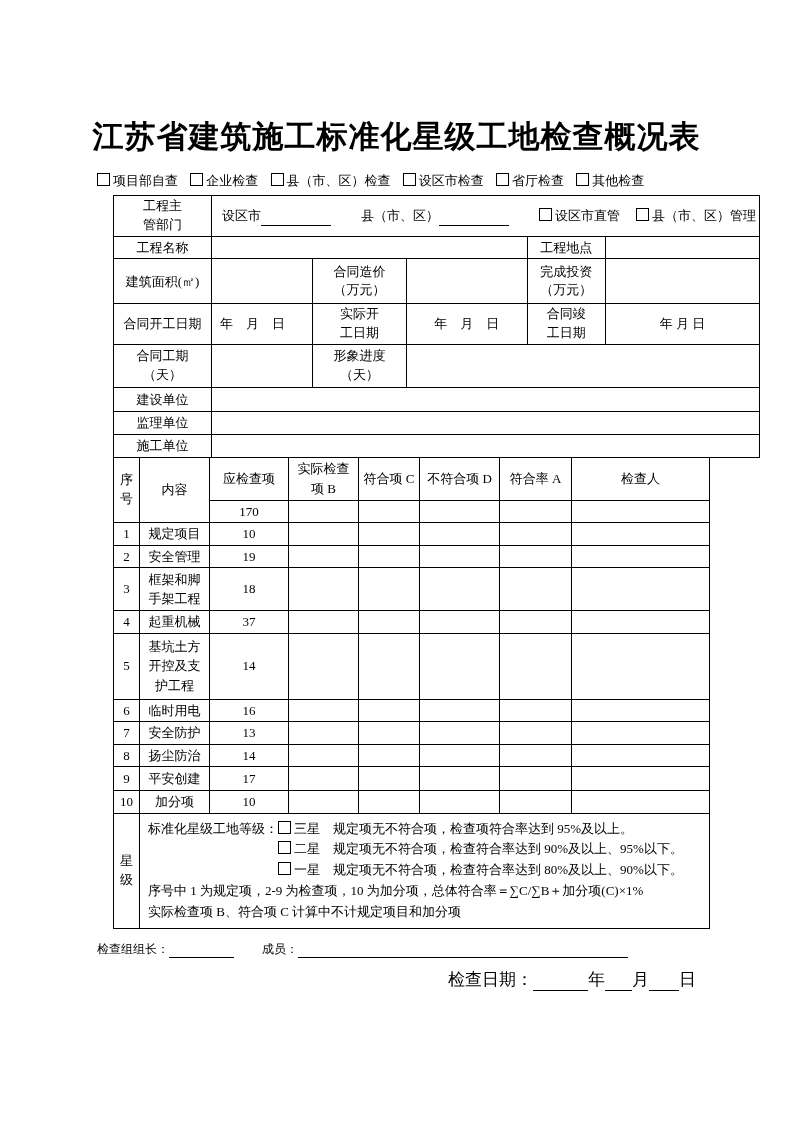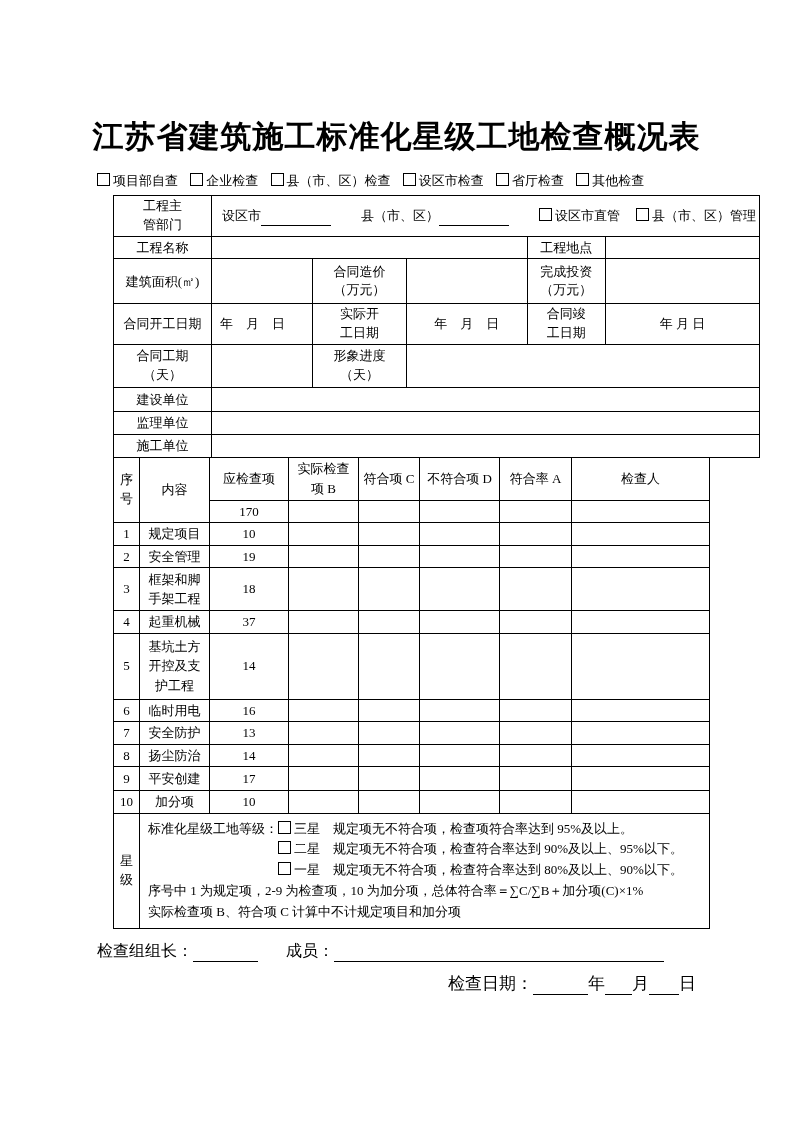--- a/index.html
+++ b/index.html
@@ -49,21 +49,21 @@
   .left { text-align:left; }
   .uline { display:inline-block; border-bottom:1px solid #000; height:13px; vertical-align:bottom; }
   .w70 { width:70px; } .w65 { width:65px; } .w330 { width:330px; }
   .w55 { width:55px; } .w27 { width:27px; } .w30 { width:30px; }
   .dept-content { text-align:left; padding-left:10px; white-space:nowrap; }
   .dept-content .gap { display:inline-block; width:16px; }
   .dept-content .gap2 { display:inline-block; width:30px; }
   .star-cell { text-align:left; padding:4px 8px; line-height:1.6; }
   .star-cell .indent { margin-left:130px; }
   .two-line span { display:block; line-height:1.45; }
-  .footer-line1 { margin:12px 0 0 97px; font-size:16px; }
+  .footer-line1 { margin:12px 0 0 97px; font-size:12px; }
   .footer-line1 .members { margin-left:28px; }
   .footer-line2 { margin:10px 0 0 448px; font-size:17px; }
   .num { font-family:"Liberation Serif", serif; }
 </style>
 </head>
 <body>
 
 <div class="page">
 
   <div class="title">江苏省建筑施工标准化星级工地检查概况表</div>

